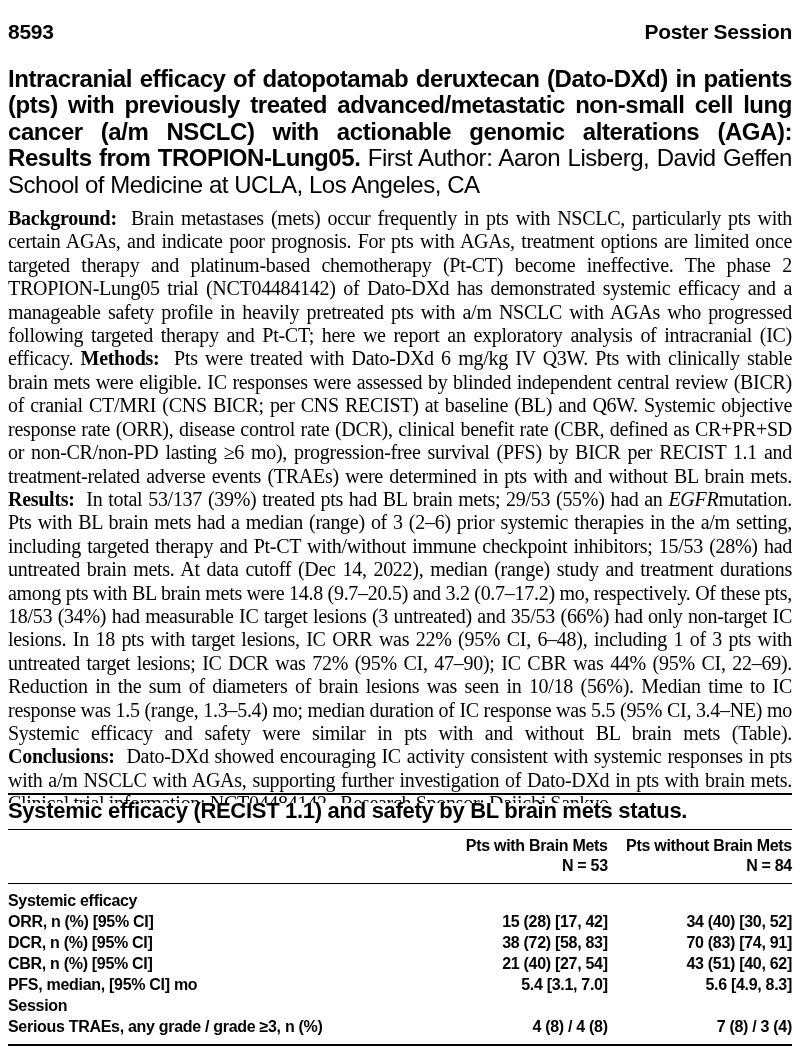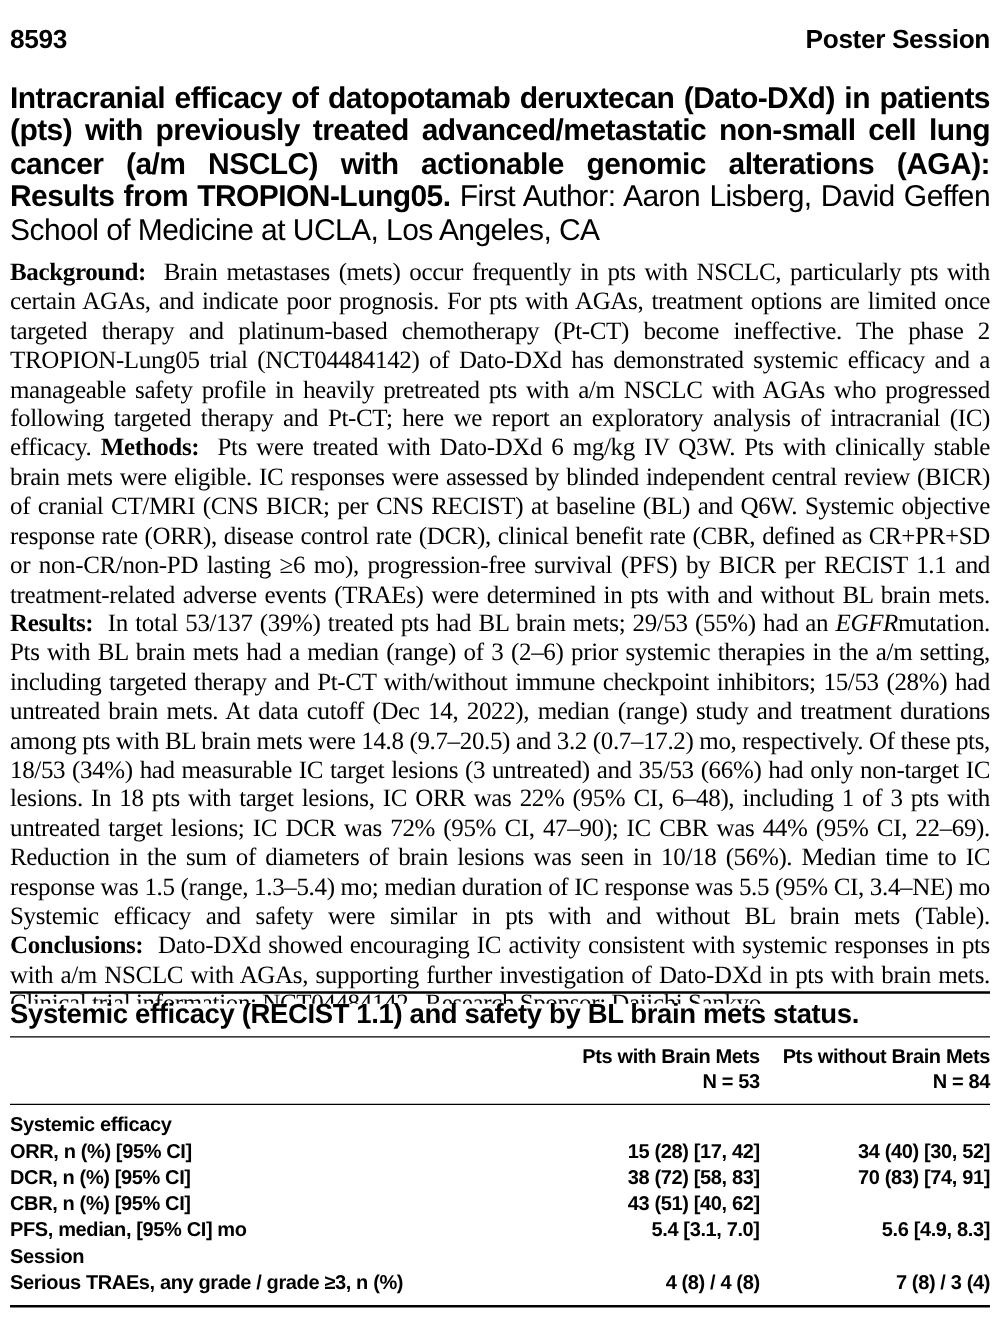--- a/index.html
+++ b/index.html
@@ -131,20 +131,21 @@
           <div class="td value">15 (28) [17, 42]</div>
           <div class="td value">34 (40) [30, 52]</div>
         </div>
         <div class="tr">
           <div class="td label">DCR, n (%) [95% CI]</div>
           <div class="td value">38 (72) [58, 83]</div>
           <div class="td value">70 (83) [74, 91]</div>
         </div>
         <div class="tr">
           <div class="td label">CBR, n (%) [95% CI]</div>
+          <div class="td value">21 (40) [27, 54]</div>
           <div class="td value">43 (51) [40, 62]</div>
         </div>
         <div class="tr">
           <div class="td label">PFS, median, [95% CI] mo</div>
           <div class="td value">5.4 [3.1, 7.0]</div>
           <div class="td value">5.6 [4.9, 8.3]</div>
         </div>
         <div class="tr section">
           <div class="td label">Session</div>
           <div class="td value"></div>

